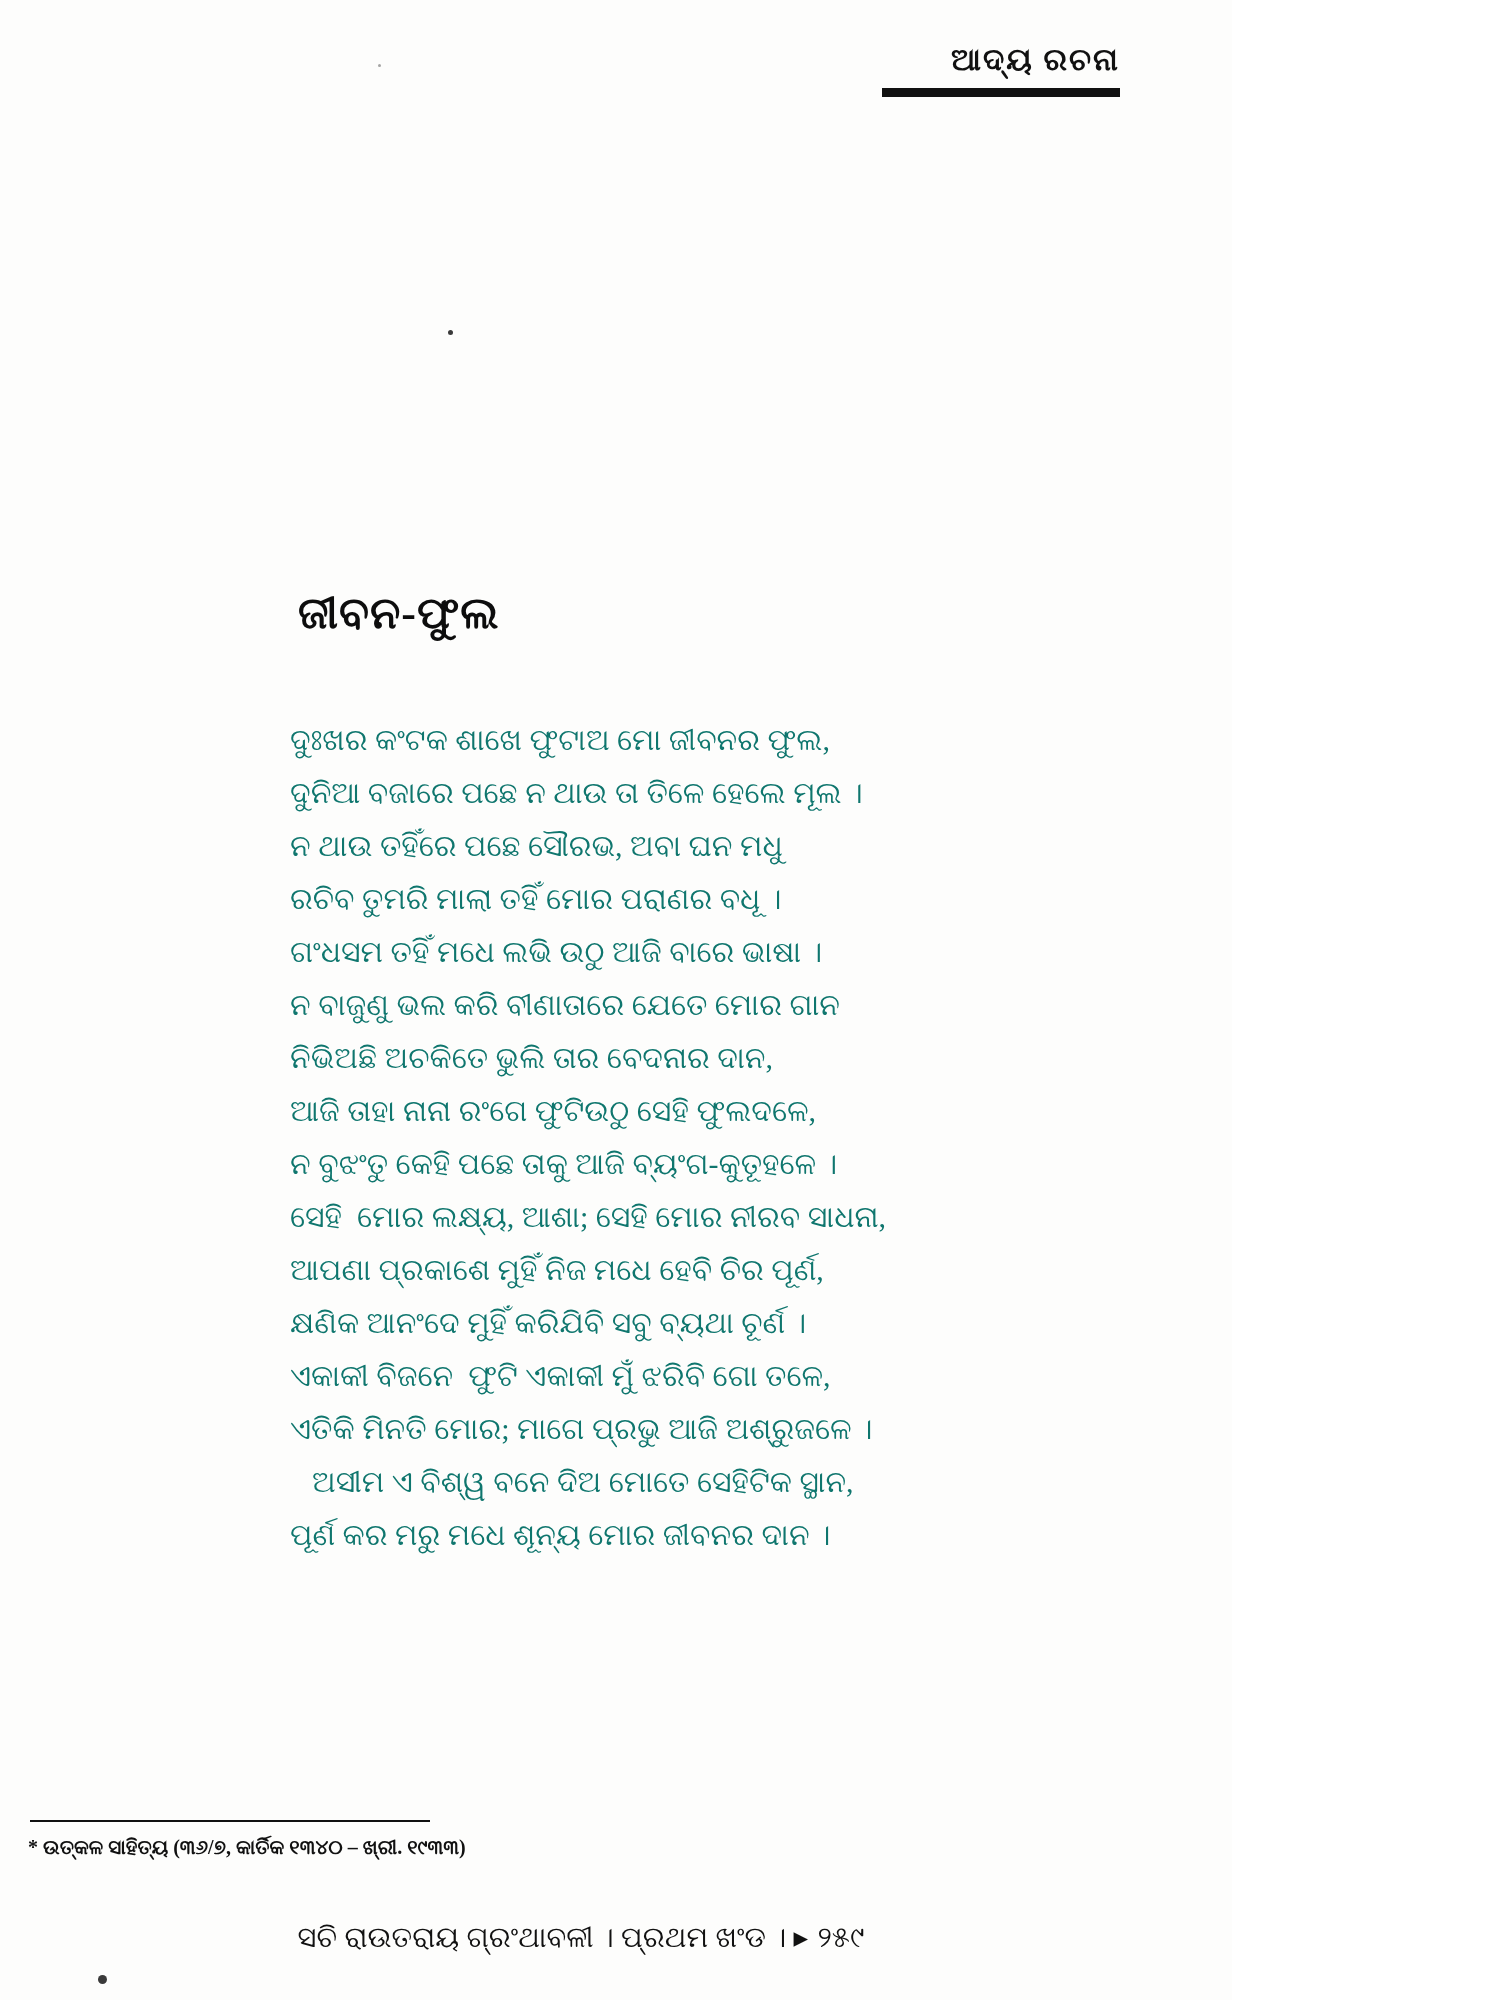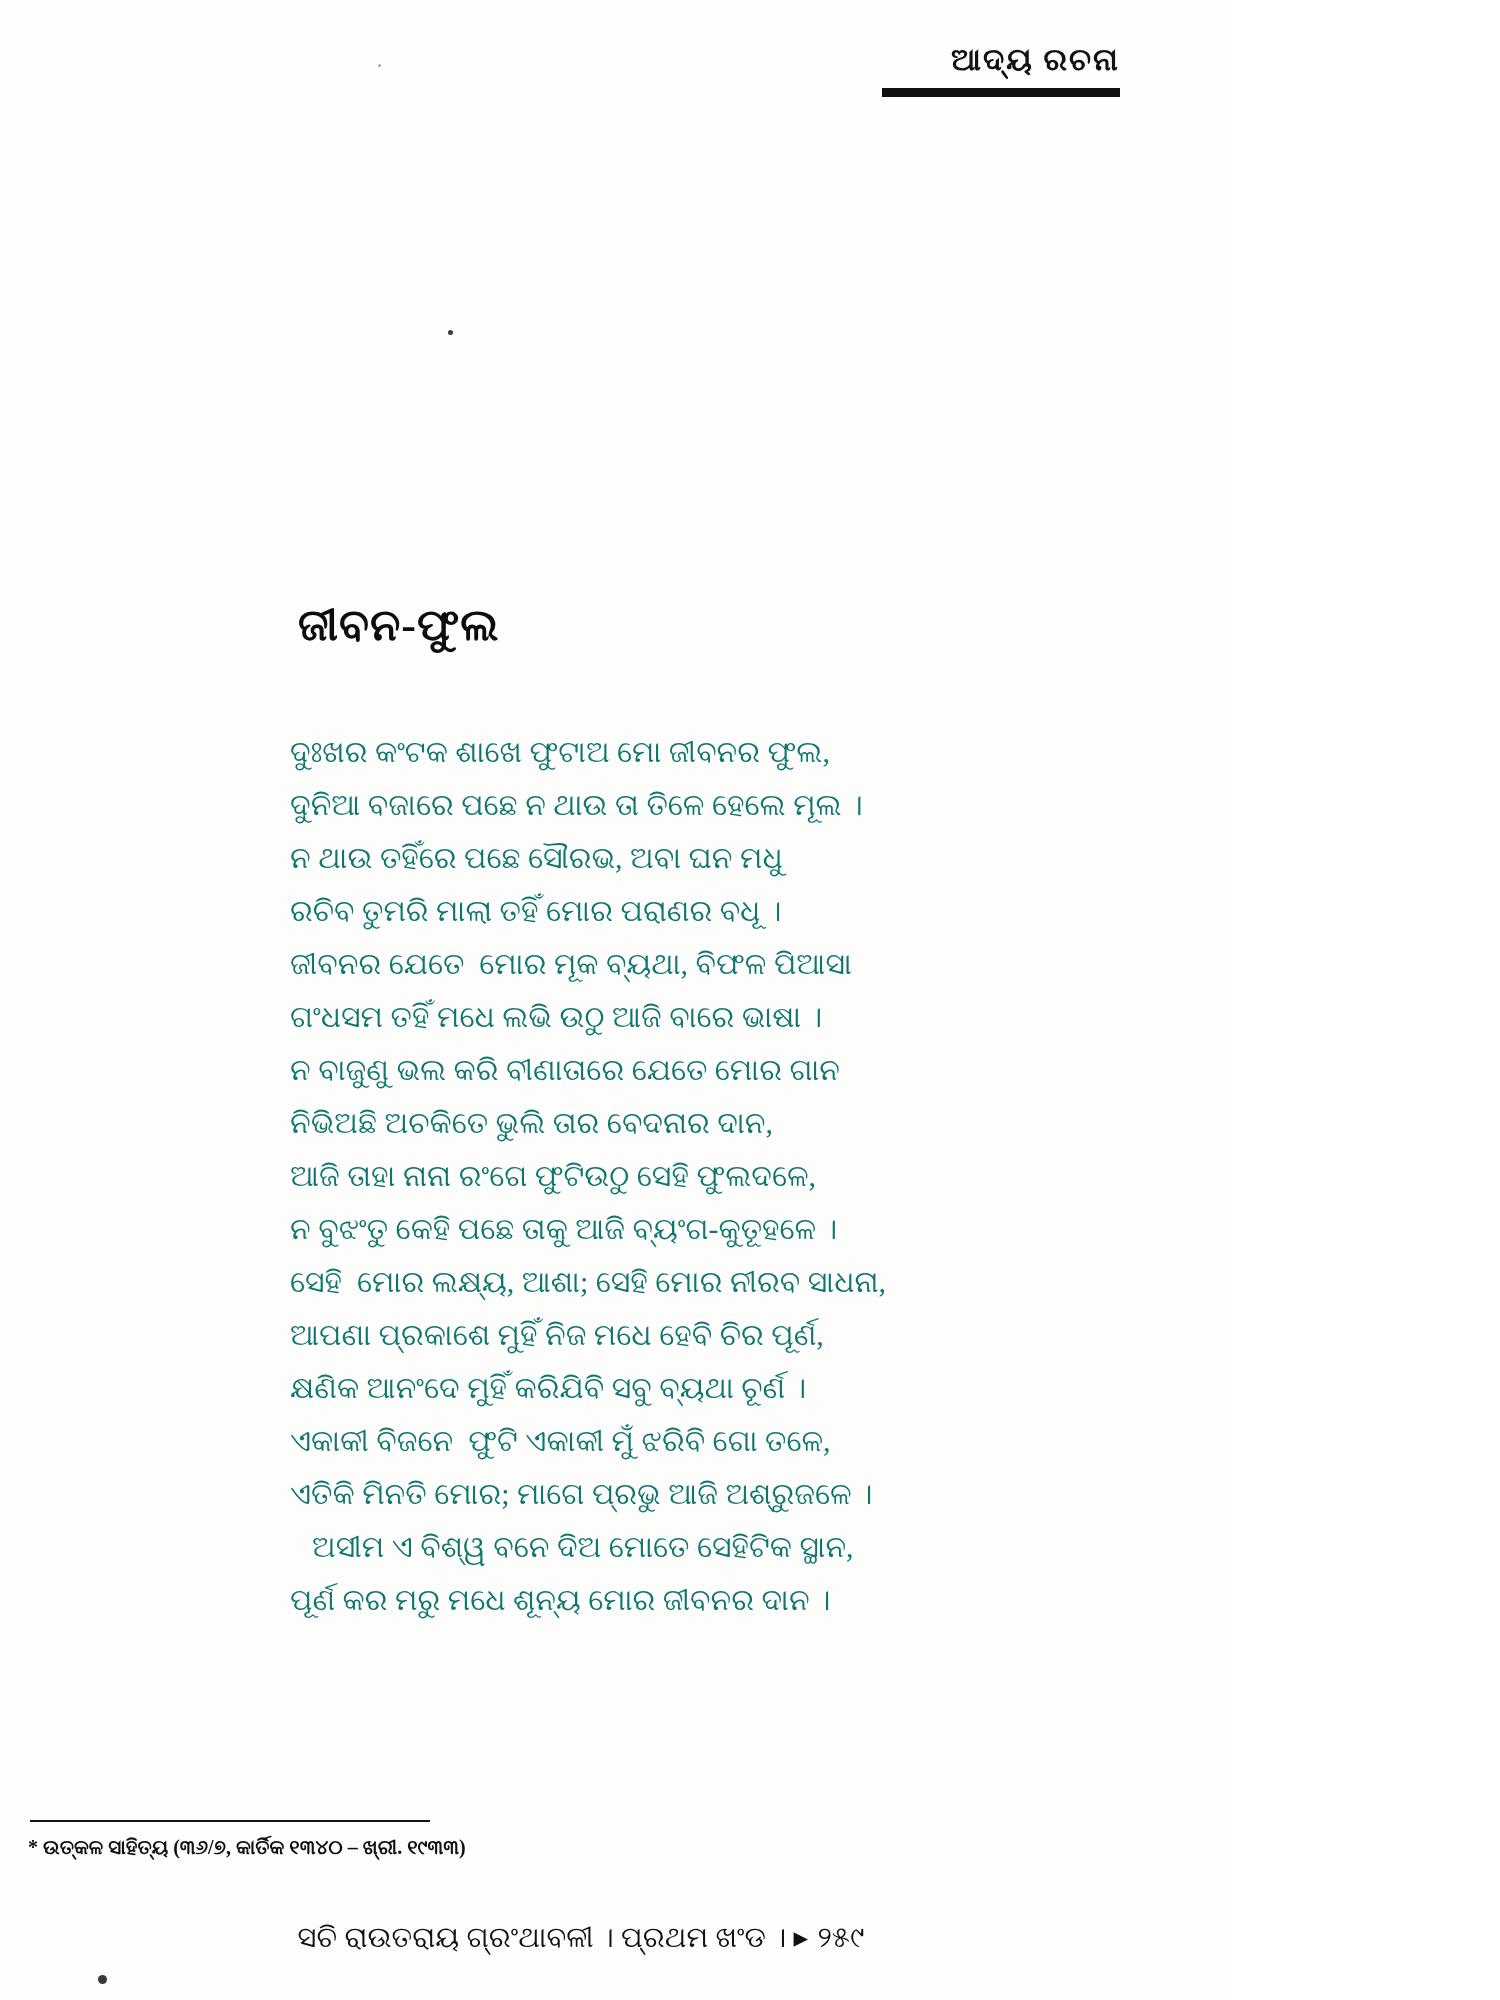--- a/index.html
+++ b/index.html
@@ -39,21 +39,21 @@
     height: 9px;
     background: #111111;
     width: 238px;
     margin-left: auto;
   }
 
   
   .poem-block {
     position: absolute;
     left: 290px;
-    top: 600px;
+    top: 588px;
     width: 900px;
   }
   .poem-title {
     font-family: "Liberation Serif", "DejaVu Serif", serif;
     font-size: 44px;
     font-weight: 700;
     letter-spacing: 1px;
     color: #0d0d0d;
     margin: 0 0 74px 8px;
   }
@@ -130,21 +130,20 @@
   <div class="speck s3"></div>
   <div class="speck s1"></div>
 
   <div class="poem-block">
     <h1 class="poem-title">ଜୀବନ-ଫୁଲ</h1>
     <div class="poem-body">
       <div class="poem-line">ଦୁଃଖର କଂଟକ ଶାଖେ ଫୁଟାଅ ମୋ ଜୀବନର ଫୁଲ,</div>
       <div class="poem-line">ଦୁନିଆ ବଜାରେ ପଛେ ନ ଥାଉ ତା ତିଳେ ହେଲେ ମୂଲ ।</div>
       <div class="poem-line">ନ ଥାଉ ତହିଁରେ ପଛେ ସୌରଭ, ଅବା ଘନ ମଧୁ</div>
       <div class="poem-line">ରଚିବ ତୁମରି ମାଲା ତହିଁ ମୋର ପରାଣର ବଧୂ ।</div>
-      <div class="poem-line">ଜୀବନର ଯେତେ  ମୋର ମୂକ ବ୍ୟଥା, ବିଫଳ ପିଆସା</div>
       <div class="poem-line">ଗଂଧସମ ତହିଁ ମଧେ ଲଭି ଉଠୁ ଆଜି ବାରେ ଭାଷା ।</div>
       <div class="poem-line">ନ ବାଜୁଣୁ ଭଲ କରି ବୀଣାତାରେ ଯେତେ ମୋର ଗାନ</div>
       <div class="poem-line">ନିଭିଅଛି ଅଚକିତେ ଭୁଲି ତାର ବେଦନାର ଦାନ,</div>
       <div class="poem-line">ଆଜି ତାହା ନାନା ରଂଗେ ଫୁଟିଉଠୁ ସେହି ଫୁଲଦଳେ,</div>
       <div class="poem-line">ନ ବୁଝଂତୁ କେହି ପଛେ ତାକୁ ଆଜି ବ୍ୟଂଗ-କୁତୂହଳେ ।</div>
       <div class="poem-line">ସେହି  ମୋର ଲକ୍ଷ୍ୟ, ଆଶା; ସେହି ମୋର ନୀରବ ସାଧନା,</div>
       <div class="poem-line">ଆପଣା ପ୍ରକାଶେ ମୁହିଁ ନିଜ ମଧେ ହେବି ଚିର ପୂର୍ଣ,</div>
       <div class="poem-line">କ୍ଷଣିକ ଆନଂଦେ ମୁହିଁ କରିଯିବି ସବୁ ବ୍ୟଥା ଚୂର୍ଣ ।</div>
       <div class="poem-line">ଏକାକୀ ବିଜନେ  ଫୁଟି ଏକାକୀ ମୁଁ ଝରିବି ଗୋ ତଳେ,</div>
       <div class="poem-line">ଏତିକି ମିନତି ମୋର; ମାଗେ ପ୍ରଭୁ ଆଜି ଅଶ୍ରୁଜଳେ ।</div>

